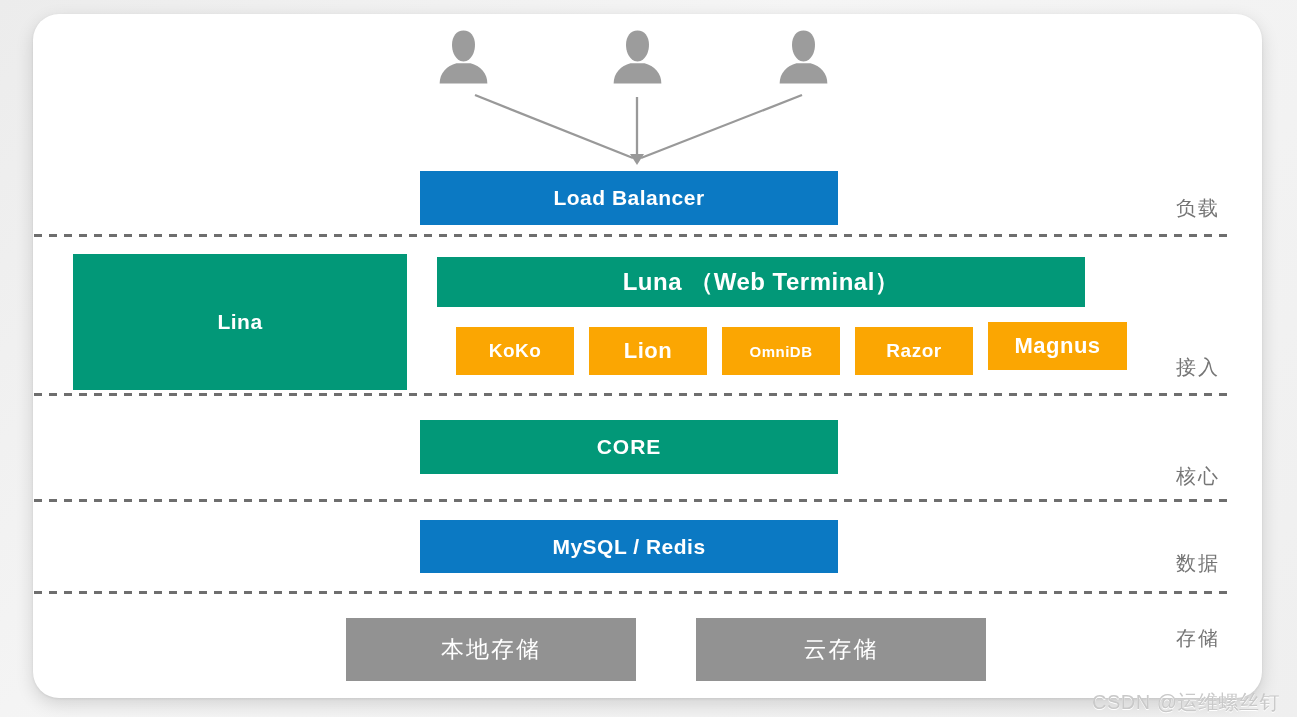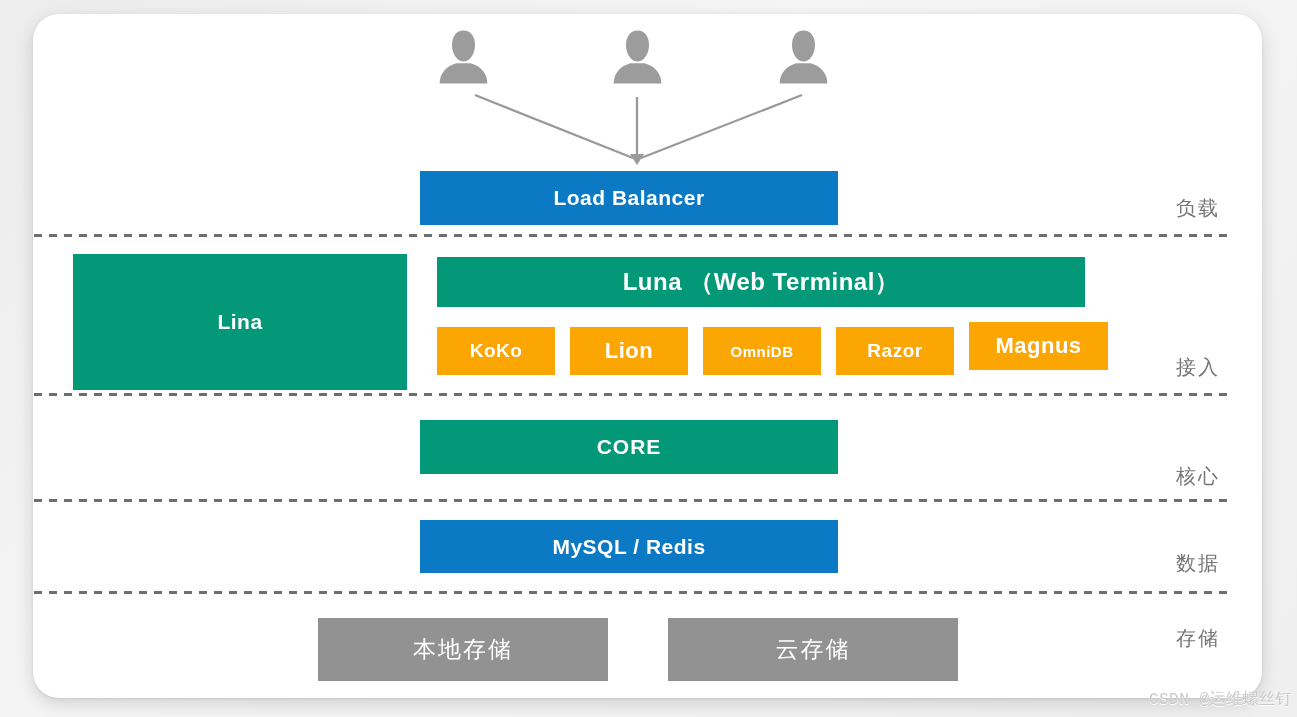--- a/index.html
+++ b/index.html
@@ -12,41 +12,41 @@
     position:absolute;left:33px;top:14px;width:1229px;height:684px;
     background:#ffffff;border-radius:26px;
     box-shadow:0 6px 18px rgba(0,0,0,.14),0 1px 3px rgba(0,0,0,.08);
   }
   .node{
     position:absolute;display:flex;align-items:center;justify-content:center;
     color:#fff;font-weight:600;letter-spacing:.5px;
   }
   .blue{background:var(--blue,#0B79C3);}
   .green{background:var(--green,#029878);}
-  .orange{background:var(--orange,#FBA602);}
+  .orange{background:var(--orange,#FBA602);margin-left:19px;}
   .graybox{background:var(--gray-box,#929292);}
   .dash{
     position:absolute;left:34px;width:1200px;height:3px;
     background:repeating-linear-gradient(to right,var(--dash,#6E6E6E) 0,var(--dash,#6E6E6E) 8px,transparent 8px,transparent 15px);
   }
   .layer-label{
     position:absolute;left:1168px;width:60px;text-align:center;
     font-family:Liberation Mono, monospace;
     font-size:20px;color:var(--label,#757575);letter-spacing:2px;line-height:24px;
   }
   .user-icon{position:absolute;width:53px;height:58px;top:28px;}
   .user-icon svg{width:100%;height:100%;fill:var(--icon-gray,#9C9C9C);}
   .cn-box{
     font-family:Liberation Mono, monospace;
-    font-weight:400;font-size:23px;letter-spacing:2px;
+    font-weight:400;font-size:23px;letter-spacing:2px;margin-left:28px;
   }
   .watermark{
-    position:absolute;left:1092px;top:689px;width:200px;text-align:right;
-    font-size:16px;color:var(--watermark,#C9C9C9);
-    text-shadow:0 1px 0 #ffffff;letter-spacing:.5px;white-space:nowrap;font-family:Liberation Mono, monospace;
+    position:absolute;left:1092px;top:689px;width:200px;
+    font-size:20px;color:var(--watermark,#C9C9C9);
+    text-shadow:0 1px 0 #ffffff;letter-spacing:.5px;white-space:nowrap;
   }
   .arrows{position:absolute;left:420px;top:88px;width:430px;height:84px;}
   .arrows line{stroke:var(--arrow,#999999);stroke-width:2.3;}
   .arrows polygon{fill:var(--arrow,#999999);}
 </style>
 </head>
 <body>
 
 <div class="card"></div>
 

